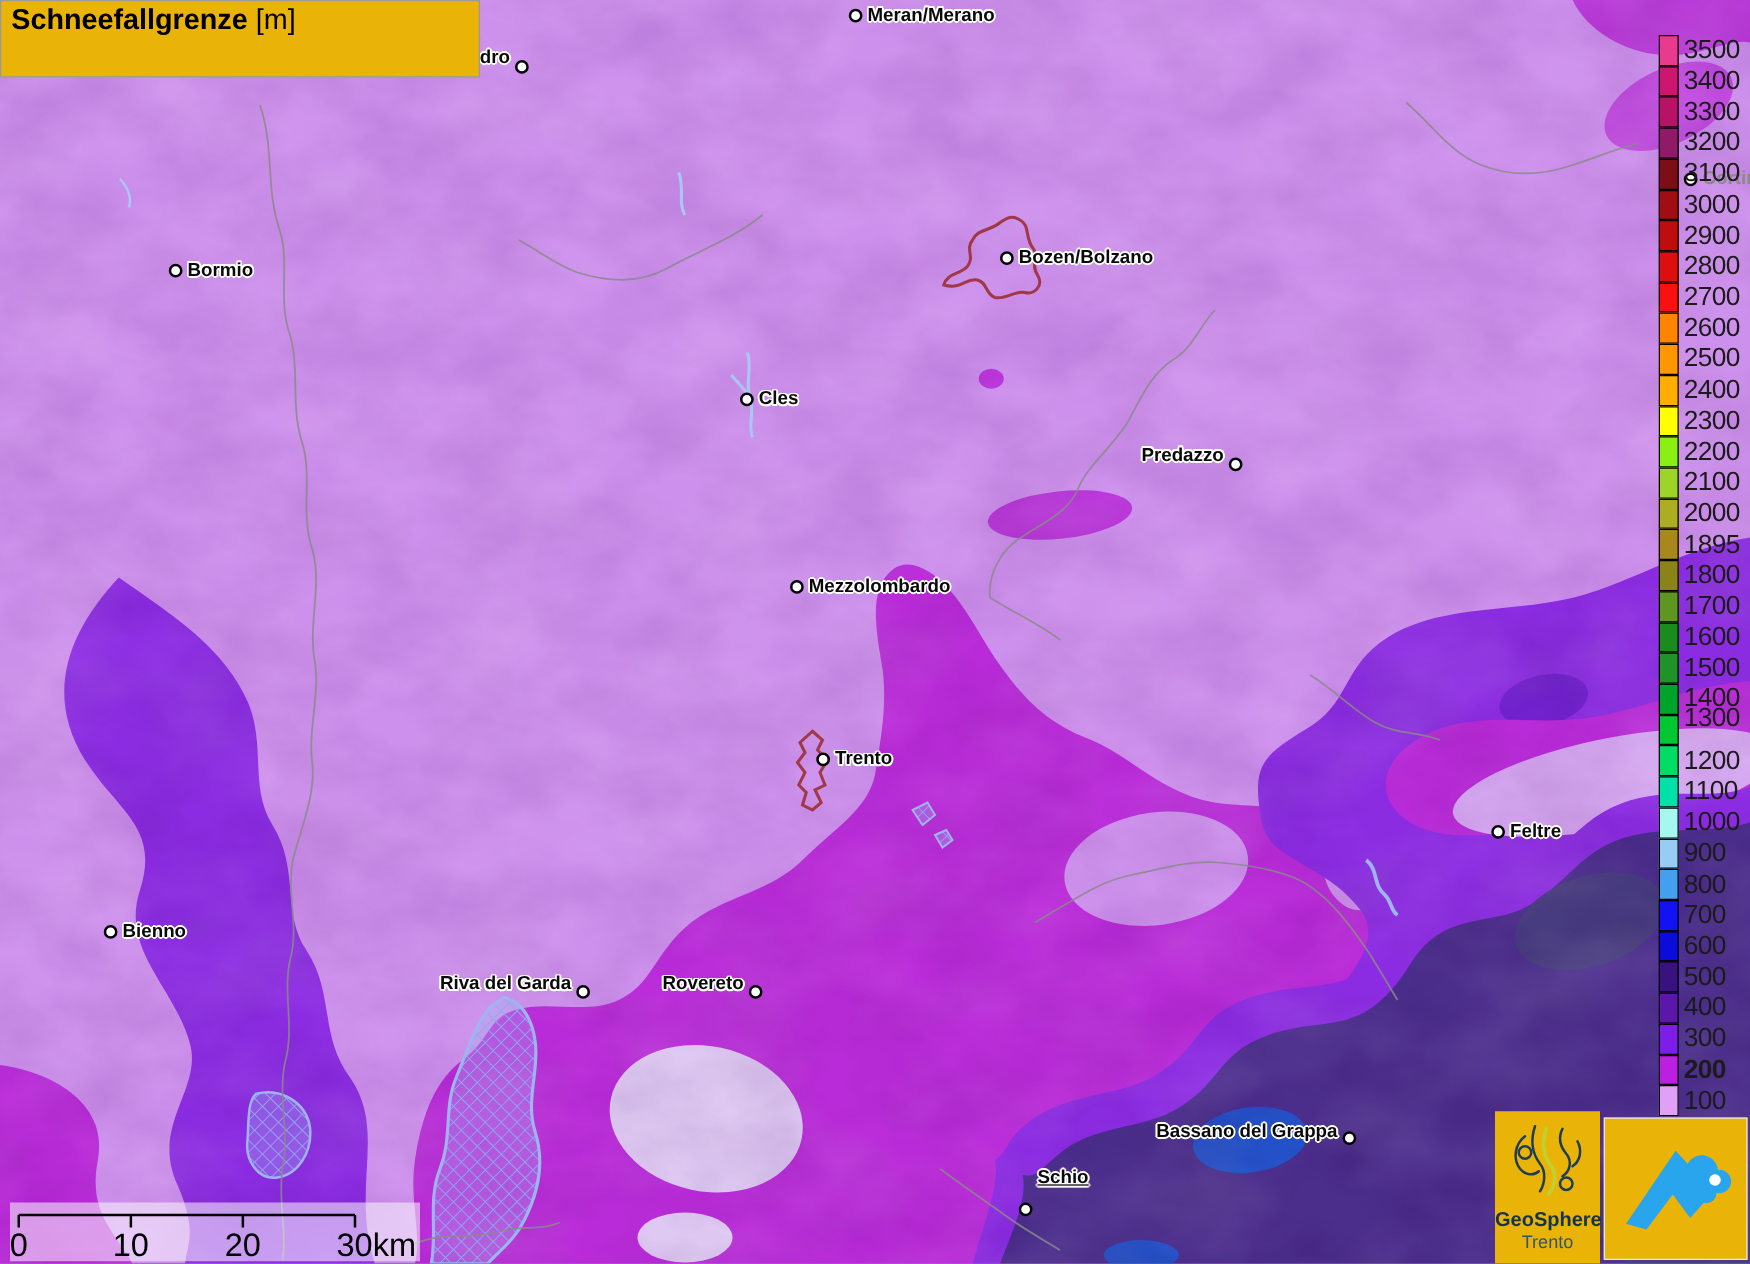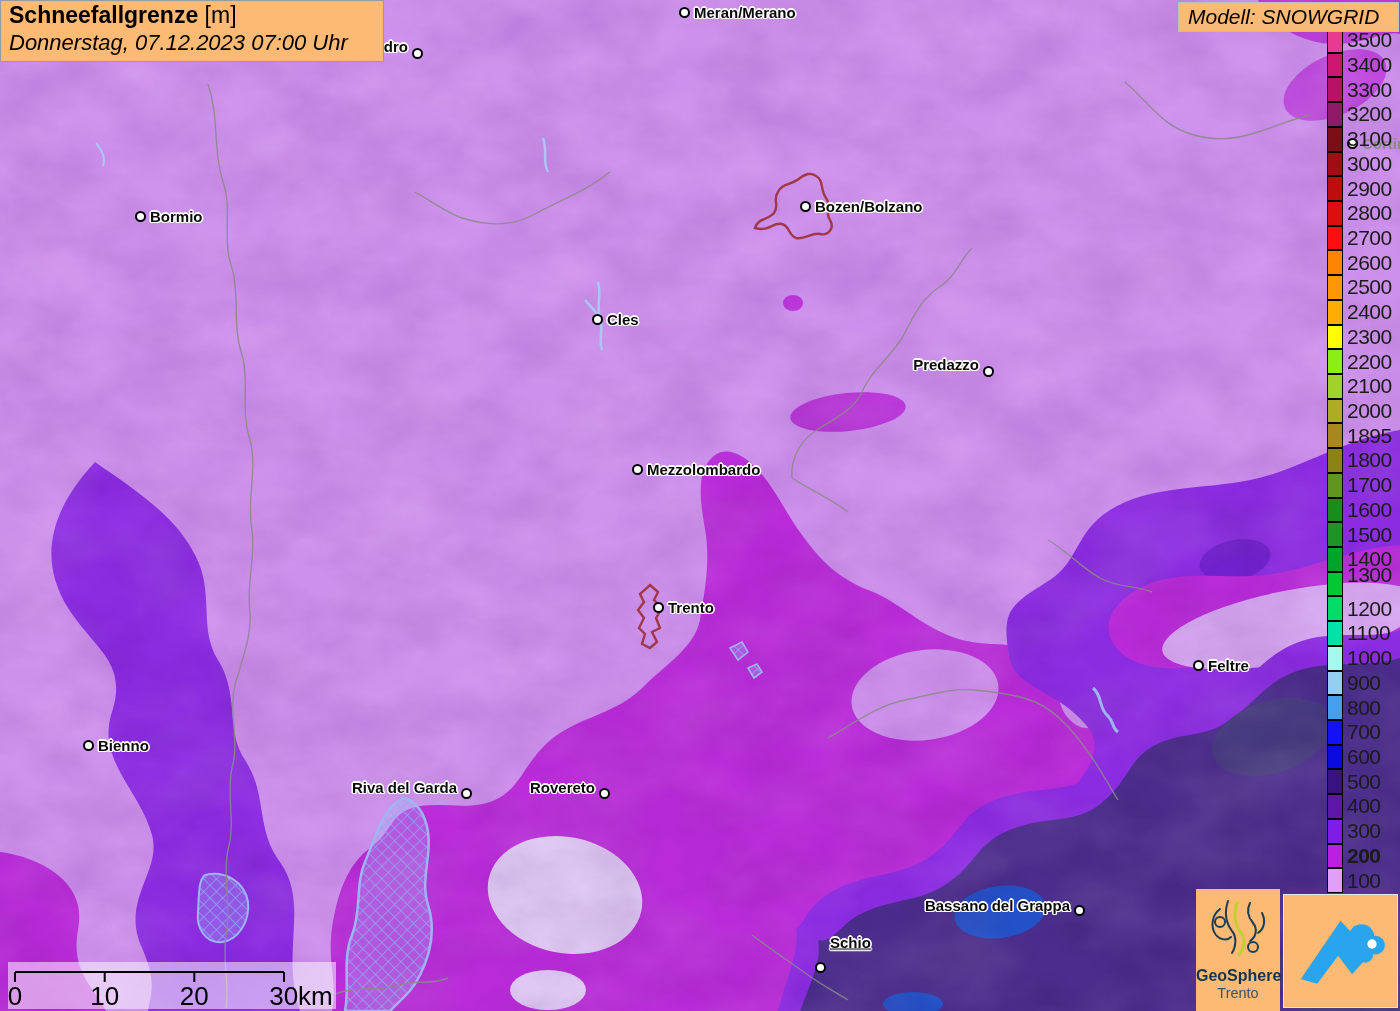--- a/index.html
+++ b/index.html
@@ -1,20 +1,20 @@
 <!DOCTYPE html>
 <html><head>
 <meta charset="utf-8">
 <style>
   html,body{margin:0;padding:0;background:#222;}
   #stage{position:relative;width:1400px;height:1011px;overflow:hidden;
          font-family:"Liberation Sans",sans-serif;background:#cd90ec;}
   #map-svg{position:absolute;left:0;top:0;z-index:1;}
   
-  .panel{position:absolute;background:#fdba74;box-sizing:border-box;}
+  .panel{position:absolute;background:#eab308;box-sizing:border-box;}
   #title-box{left:0;top:0;width:384px;height:62px;z-index:7;border:1px solid #9a9a9a;padding:1px 8px 0 8px;}
   #title-box .l1{font-size:23px;color:#000;white-space:nowrap;}
   #title-box .l1 b{font-weight:bold;}
   #title-box .l2{font-size:22px;font-style:italic;color:#000;margin-top:1px;white-space:nowrap;}
   #model-box{left:1178px;top:2px;width:221px;height:30px;z-index:8;border:1px solid #c0c0c0;
              font-size:21px;font-style:italic;line-height:28px;padding-left:9px;color:#000;}
   
   #legend{position:absolute;left:0;top:0;width:1400px;height:1011px;z-index:6;pointer-events:none;}
   .legend-cell{position:absolute;left:1327px;width:16px;border:1px solid #000;box-sizing:border-box;}
   .legend-label{position:absolute;left:1347px;width:53px;font-size:21px;color:#1b1b1b;
@@ -253,24 +253,22 @@
       <div class="legend-cell" style="top: 818.848px; height: 24.714px; background: rgb(126, 28, 232);"></div>
       <div class="legend-label" style="top: 818.848px; height: 24.714px;">300</div>
       <div class="legend-cell" style="top: 843.562px; height: 24.714px; background: rgb(187, 31, 224);"></div>
       <div class="legend-label" style="top: 843.562px; height: 24.714px; font-weight: bold;">200</div>
       <div class="legend-cell" style="top: 868.276px; height: 24.714px; background: rgb(224, 160, 248);"></div>
       <div class="legend-label" style="top: 868.276px; height: 24.714px;">100</div>
     </div>
 
   <div id="title-box" class="panel">
     <div class="l1"><b>Schneefallgrenze</b> <span>[m]</span></div>
-    <div class="l2">Donnerstag, 07.12.2023 07:00 Uhr</div>
   </div>
 
-  <div id="model-box" class="panel">Modell: SNOWGRID</div>
 
   <div id="scalebar">
     <svg id="scalebar-svg" width="328" height="47" viewBox="0 0 328 47">
         <path d="M7,10 H276 M7,10 V20 M96.7,10 V20 M186.3,10 V20 M276,10 V20" stroke="#000" stroke-width="2" fill="none"></path>
         <text x="7" y="43" text-anchor="middle" font-size="26" fill="#000">0</text>
         <text x="96.7" y="43" text-anchor="middle" font-size="26" fill="#000">10</text>
         <text x="186.3" y="43" text-anchor="middle" font-size="26" fill="#000">20</text>
         <text x="293" y="43" text-anchor="middle" font-size="26" fill="#000">30km</text>
       </svg>
   </div>

